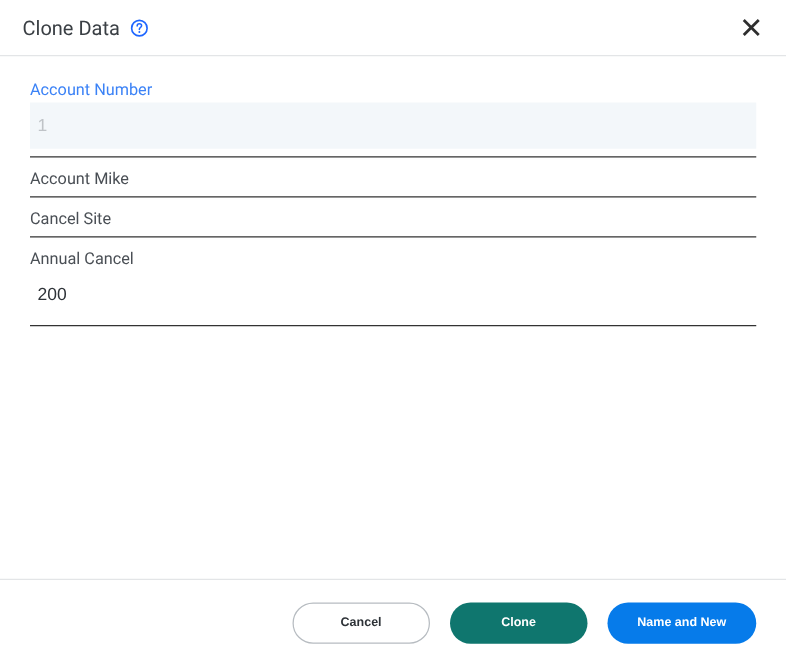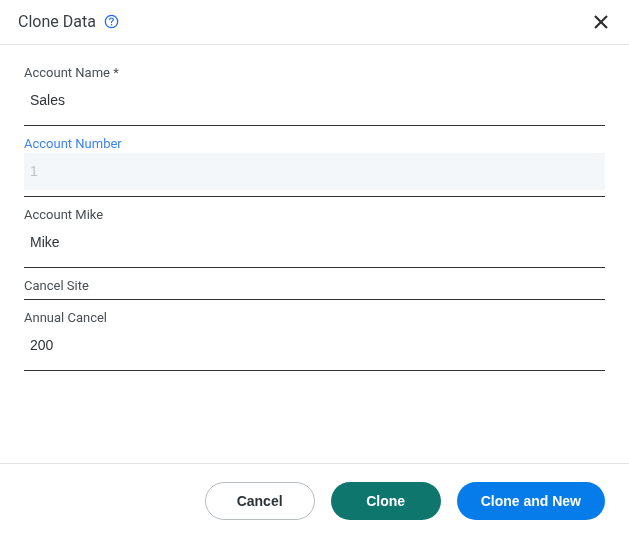--- a/index.html
+++ b/index.html
@@ -9,21 +9,21 @@
     }
     body {
       font-family: -apple-system, BlinkMacSystemFont, "Segoe UI", Roboto, Helvetica, Arial, sans-serif;
       background: #fff;
       width: 629px;
       height: 534px;
       overflow: hidden;
     }
     .dialog-header {
       display: flex;
-      align-items: flex-start;
+      align-items: center;
       justify-content: space-between;
       padding: 12px 18px 12px 18px;
       border-bottom: 1px solid #e3e5e7;
     }
     .dialog-title-wrap {
       display: flex;
       align-items: center;
       gap: 8px;
     }
     .dialog-title {
@@ -95,21 +95,21 @@
     .footer {
       border-top: 1px solid #e3e5e7;
       padding: 18px 24px;
       display: flex;
       justify-content: flex-end;
       gap: 16px;
     }
     .btn {
       min-width: 110px;
       padding: 10px 22px;
-      font-size: 14px;
+      font-size: 10px;
       font-weight: 600;
       border-radius: 999px;
       border: none;
       cursor: pointer;
       text-align: center;
     }
     .btn-cancel {
       background: #fff;
       color: #2e3338;
       border: 1px solid #b7bcc1;
@@ -142,48 +142,42 @@
   <span class="close-icon">
     <svg viewBox="0 0 16 16">
       <line x1="2" y1="2" x2="14" y2="14"></line>
       <line x1="14" y1="2" x2="2" y2="14"></line>
     </svg>
   </span>
 </div>
 
 <div class="dialog-body">
 
-  <div class="field">
-    <label class="field-label">Account Name *</label>
-    <input class="field-input" type="text" value="Sales" style="">
-    <hr class="field-underline">
-  </div>
 
   <div class="field">
     <label class="field-label disabled">Account Number</label>
     <input class="field-input disabled" type="text" disabled="" value="1" style="">
     <hr class="field-underline">
   </div>
 
   <div class="field">
     <label class="field-label">Account Mike</label>
-    <input class="field-input" type="text" value="Mike" style="">
     <hr class="field-underline">
   </div>
 
   <div class="field">
     <label class="field-label">Cancel Site</label>
     <hr class="field-underline">
   </div>
 
   <div class="field">
     <label class="field-label">Annual Cancel</label>
     <input class="field-input" type="text" value="200" style="">
     <hr class="field-underline">
   </div>
 
 </div>
 
 <div class="footer">
   <button class="btn btn-cancel">Cancel</button>
   <button class="btn btn-clone">Clone</button>
-  <button class="btn btn-clone-new">Clone and New</button>
+  <button class="btn btn-clone-new">Name and New</button>
 </div>
 
 </body></html>

